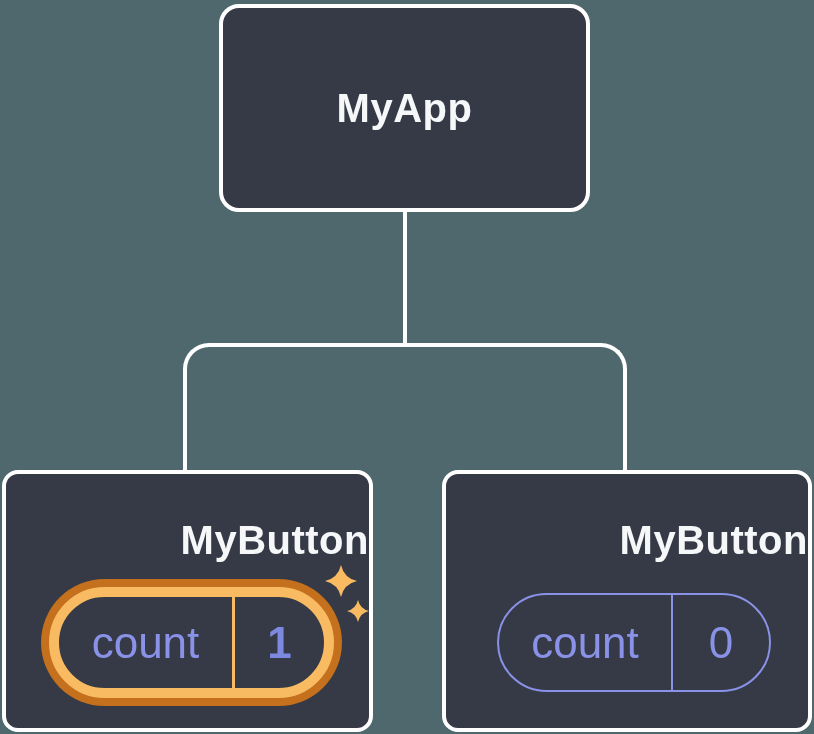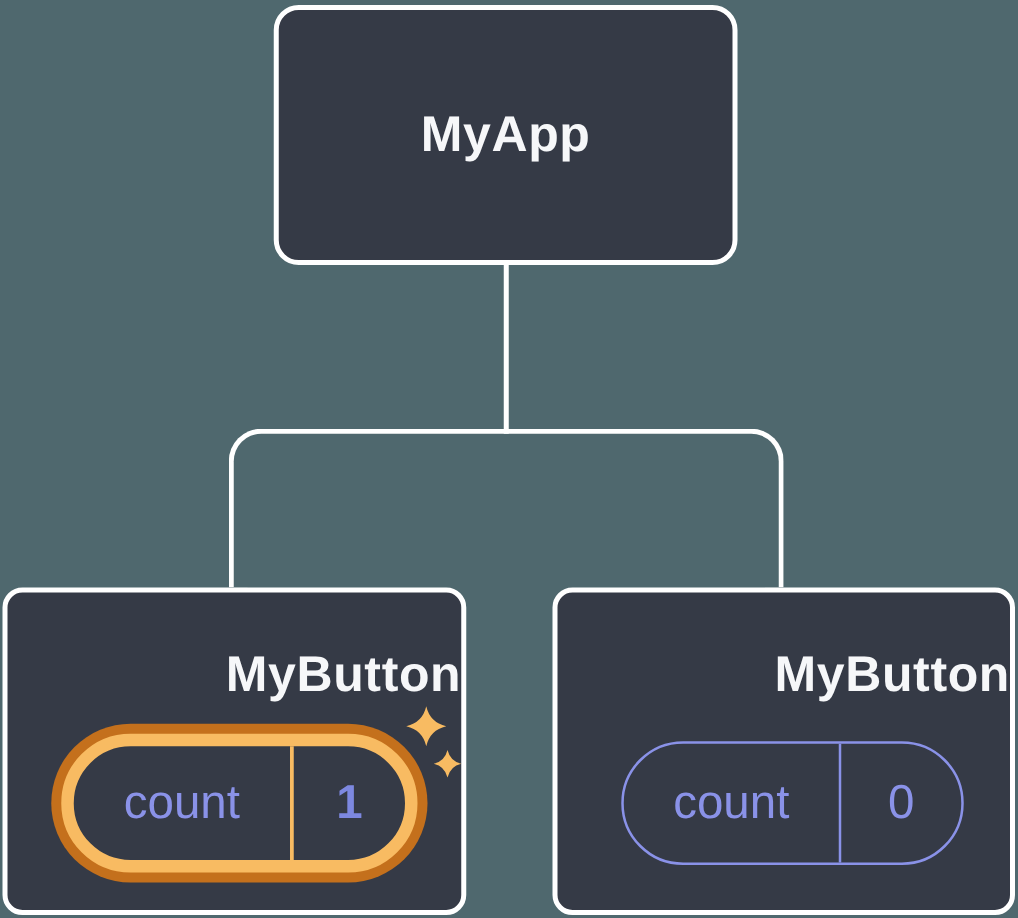--- a/index.html
+++ b/index.html
@@ -71,21 +71,21 @@
   
   .pill {
     position: absolute;
     box-sizing: border-box;
     border-radius: 999px;
   }
   .pill-cell {
     position: absolute;
     top: 0; bottom: 0;
     display: flex; align-items: center; justify-content: center;
-    font-size: 38px;
+    font-size: 44px;
     color: var(--state-text, #8A92E8);
   }
   .pill-divider {
     position: absolute;
     top: 0; bottom: 0;
   }
 
   
   .pill.highlight {
     left: 43px; top: 113px;

